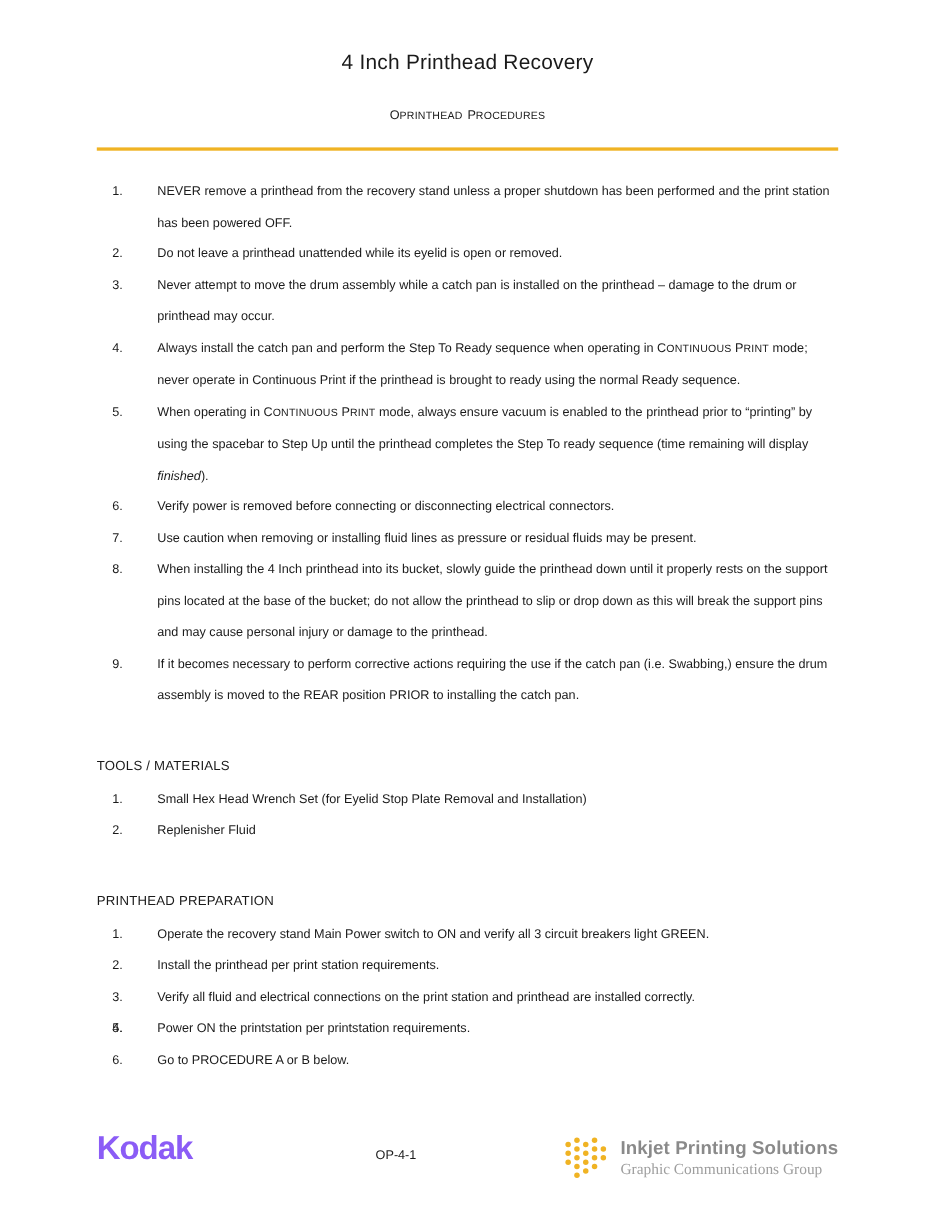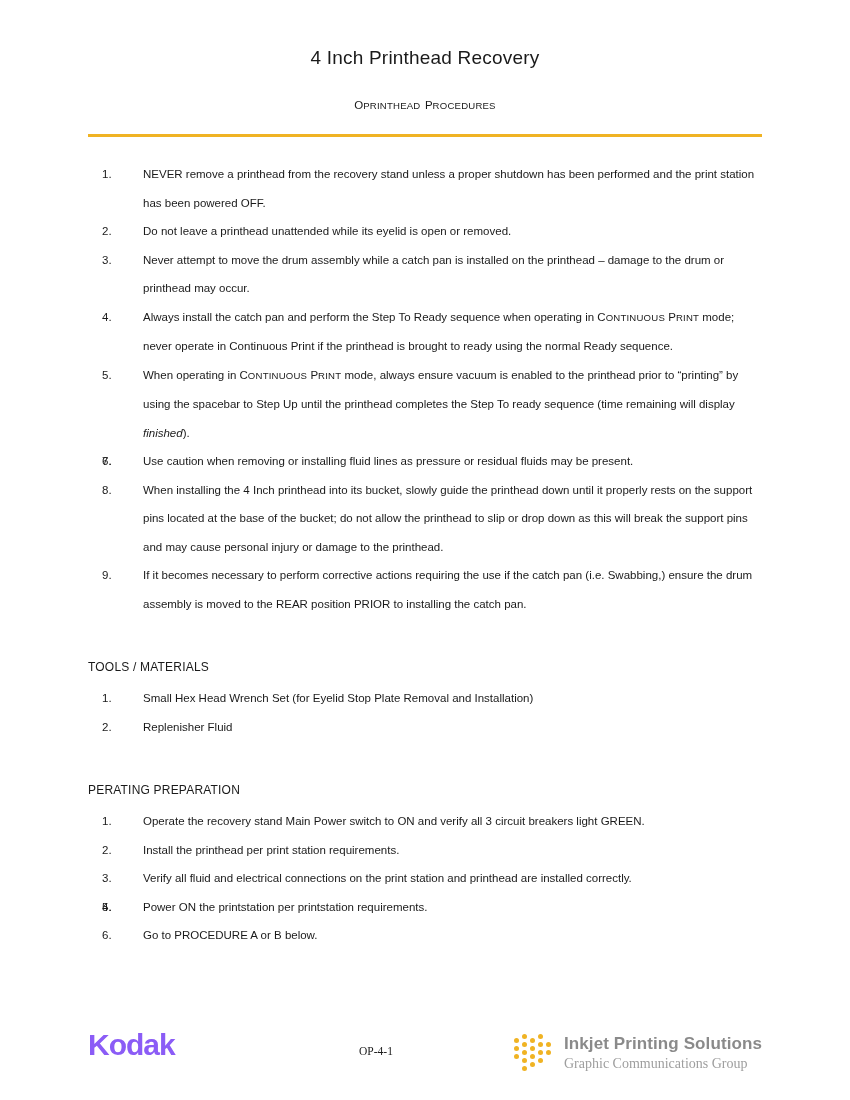--- a/index.html
+++ b/index.html
@@ -99,27 +99,26 @@
     left: 88px;
     top: 6px;
     font-family: "Liberation Sans", sans-serif;
     font-size: 30px;
     font-weight: bold;
     color: #8b5cf6;
     letter-spacing: -1px;
   }
   .page-number {
     position: absolute;
-    left: 16px;
+    left: 0;
     top: 23px;
     width: 720px;
     text-align: center;
     font-size: 11.5px;
     color: #1a1a1a;
-    font-family: Liberation Serif, serif;
   }
   .ips-block {
     position: absolute;
     right: 88px;
     top: 10px;
     display: flex;
     align-items: center;
   }
   .dots-mark {
     width: 42px;
@@ -164,37 +163,37 @@
 
   <div class="rule"></div>
 
   <div class="section precautions">
     <ol class="list">
       <li><span class="num">1.</span><span>NEVER remove a printhead from the recovery stand unless a proper shutdown has been performed and the print station has been powered OFF.</span></li>
       <li><span class="num">2.</span><span>Do not leave a printhead unattended while its eyelid is open or removed.</span></li>
       <li><span class="num">3.</span><span>Never attempt to move the drum assembly while a catch pan is installed on the printhead – damage to the drum or printhead may occur.</span></li>
       <li><span class="num">4.</span><span>Always install the catch pan and perform the Step To Ready sequence when operating in <span class="bigcap">C</span><span class="smallcaps">ONTINUOUS</span> <span class="bigcap">P</span><span class="smallcaps">RINT</span> mode; never operate in Continuous Print if the printhead is brought to ready using the normal Ready sequence.</span></li>
       <li><span class="num">5.</span><span>When operating in <span class="bigcap">C</span><span class="smallcaps">ONTINUOUS</span> <span class="bigcap">P</span><span class="smallcaps">RINT</span> mode, always ensure vacuum is enabled to the printhead prior to “printing” by using the spacebar to Step Up until the printhead completes the Step To ready sequence (time remaining will display <em>finished</em>).</span></li>
-      <li><span class="num">6.</span></li>
+      <li><span class="num">6.</span><span>Verify power is removed before connecting or disconnecting electrical connectors.</span></li>
       <li><span class="num">7.</span><span>Use caution when removing or installing fluid lines as pressure or residual fluids may be present.</span></li>
       <li><span class="num">8.</span><span>When installing the 4 Inch printhead into its bucket, slowly guide the printhead down until it properly rests on the support pins located at the base of the bucket; do not allow the printhead to slip or drop down as this will break the support pins and may cause personal injury or damage to the printhead.</span></li>
       <li><span class="num">9.</span><span>If it becomes necessary to perform corrective actions requiring the use if the catch pan (i.e. Swabbing,) ensure the drum assembly is moved to the REAR position PRIOR to installing the catch pan.</span></li>
     </ol>
   </div>
 
   <div class="section tools">
     <div class="section-heading">TOOLS / MATERIALS</div>
     <ol class="list tight">
       <li><span class="num">1.</span><span>Small Hex Head Wrench Set (for Eyelid Stop Plate Removal and Installation)</span></li>
       <li><span class="num">2.</span><span>Replenisher Fluid</span></li>
     </ol>
   </div>
 
   <div class="section prep">
-    <div class="section-heading">PERATING PREPARATION</div>
+    <div class="section-heading">PRINTHEAD PREPARATION</div>
     <ol class="list tight">
       <li><span class="num">1.</span><span>Operate the recovery stand Main Power switch to ON and verify all 3 circuit breakers light GREEN.</span></li>
       <li><span class="num">2.</span><span>Install the printhead per print station requirements.</span></li>
       <li><span class="num">3.</span><span>Verify all fluid and electrical connections on the print station and printhead are installed correctly.</span></li>
       <li><span class="num">4.</span></li>
       <li><span class="num">5.</span><span>Power ON the printstation per printstation requirements.</span></li>
       <li><span class="num">6.</span><span>Go to PROCEDURE A or B below.</span></li>
     </ol>
   </div>
 

